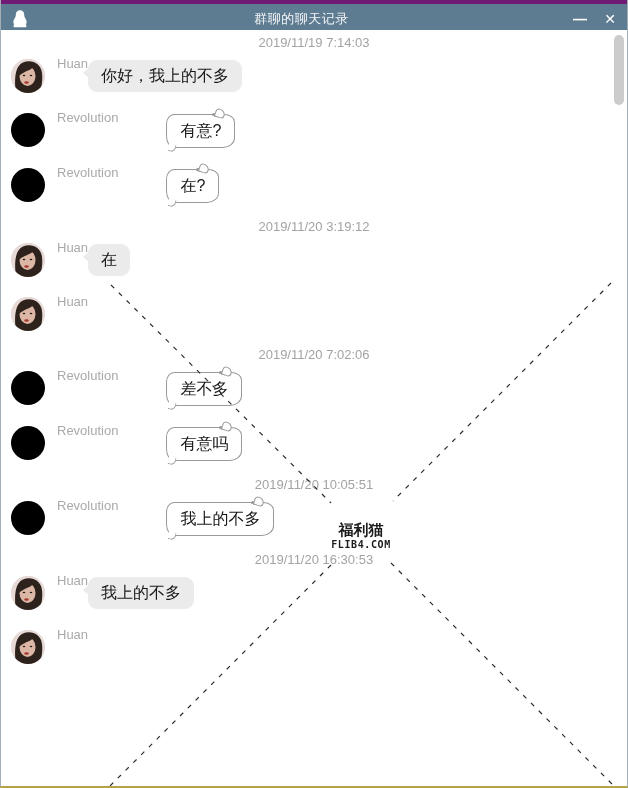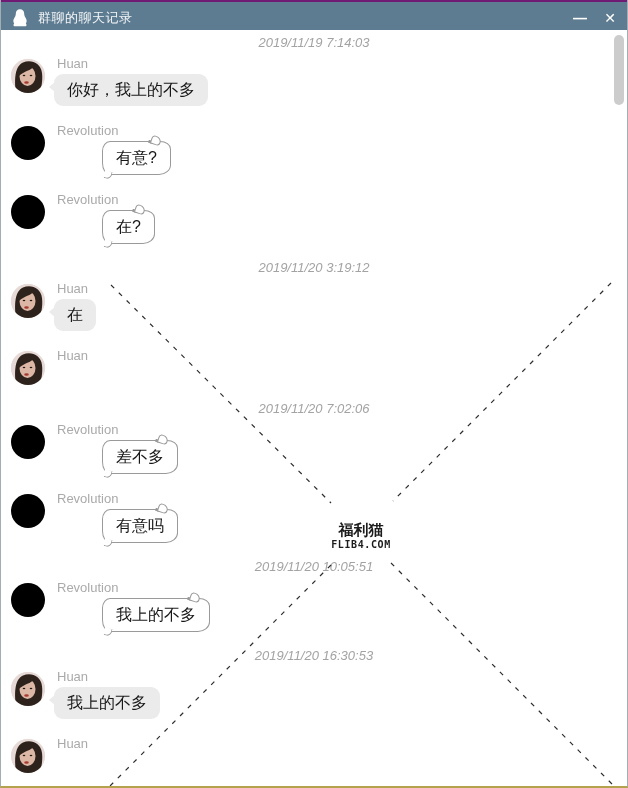--- a/index.html
+++ b/index.html
@@ -11,55 +11,55 @@
     font-family:"Liberation Sans","DejaVu Sans",sans-serif;
     border-left:1px solid #a3adb4;
     border-right:1px solid #a3adb4;
     border-bottom:2px solid #b5a24c;
     overflow:hidden;
   }
   
   .titlebar {
     position:absolute; top:0; left:0; right:0; height:34px;
     background:#5e7c91;
-    border-top:2px solid #701a75;
+    border-top:4px solid #701a75;
     display:flex; align-items:center;
     color:#fff;
+    text-align:center;
   }
   .titlebar .app-icon { width:20px; height:20px; margin:0 8px 0 9px; flex:0 0 auto; }
   .titlebar .title { font-size:13px; letter-spacing:.5px; color:#f2f5f7; flex:1 1 auto; }
   .win-btn {
     width:30px; height:28px; display:flex; align-items:center; justify-content:center;
     color:#fff; font-size:13px; cursor:pointer; flex:0 0 auto; user-select:none;
   }
   .win-btn.min { font-weight:bold; font-size:14px; }
   .win-btn.close { font-size:14px; margin-right:2px; }
   
   .chat {
     position:absolute; top:30px; left:0; right:0; bottom:0;
     overflow:hidden; background:#fff;
   }
   .row.ts {
     margin:17px 0 7px 0;
     text-align:center;
     font-size:13px; color:#a3a3a3;
     line-height:14px;
-    font-style:italic;
   }
   .chat-list > .ts:first-child { margin-top:6px; }
   .row.msg { margin:18px 0 0 0; display:flex; align-items:flex-start; padding-left:10px; }
   .ts + .msg { margin-top:0; }
   .avatar {
     width:34px; height:34px; border-radius:50%;
     flex:0 0 auto; margin-top:2px; margin-right:9px;
     overflow:hidden; background:#e7dad6; cursor:pointer;
   }
   .avatar-black { background:#000; }
   .avatar svg { display:block; }
-  .msg-body { display:flex; flex-direction:column; align-items:flex-start; }
+  .msg-body { display:flex; flex-direction:row; align-items:flex-start; }
   .name { font-size:13px; color:#aaaaaa; line-height:14px; padding-left:3px; }
   .bubble {
     position:relative; margin-top:3px;
     font-size:16px; color:#171717; line-height:18px;
     padding:7px 13px; max-width:380px;
   }
   .bubble.gray { background:#ebebeb; border-radius:9px; }
   .bubble.gray::before {
     content:""; position:absolute; left:-5px; top:7px;
     border:6px solid transparent; border-left:0; border-right:7px solid #ebebeb;

